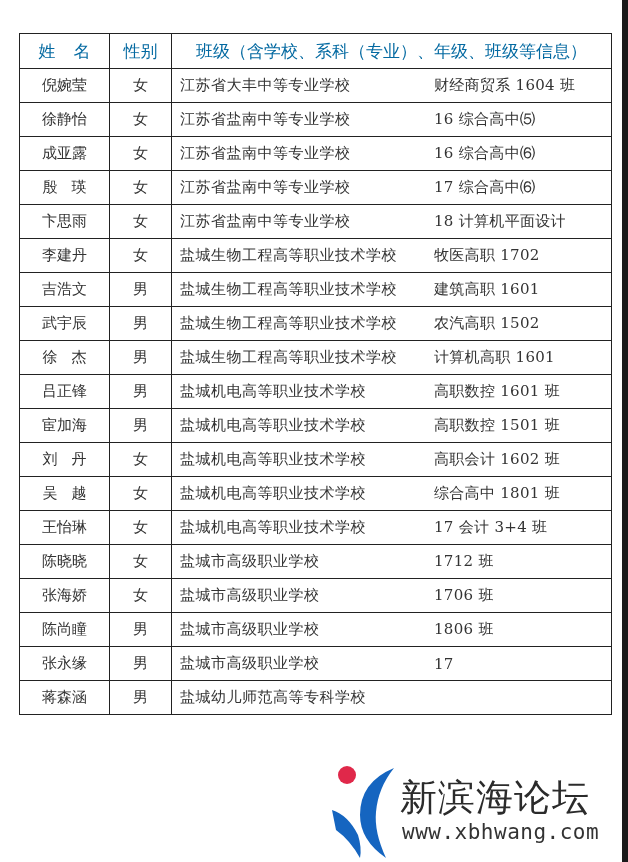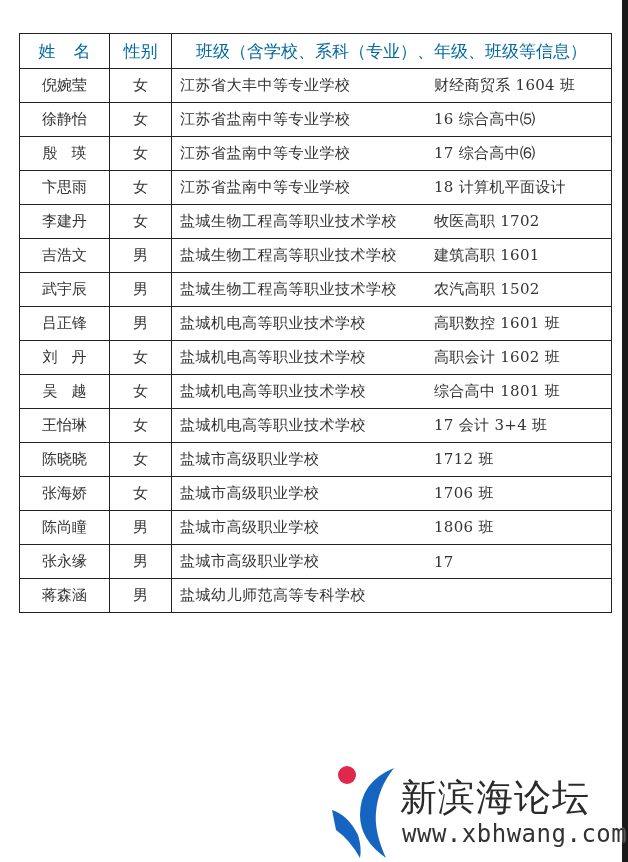--- a/index.html
+++ b/index.html
@@ -98,21 +98,21 @@
       color: #2b2b2b;
       letter-spacing: 1px;
       line-height: 44px;
       text-shadow: 0 0 2px #fff, 0 0 3px #fff;
     }
     .wm-url {
       position: absolute;
       left: 72px;
       top: 60px;
       font-family: "DejaVu Sans Mono", "Liberation Mono", monospace;
-      font-size: 24px;
+      font-size: 21px;
       color: #333;
       letter-spacing: 0.5px;
       text-shadow: 0 0 2px #fff;
     }
   </style>
 </head>
 <body>
 
 <div class="right-strip"></div>
 
@@ -144,20 +144,30 @@
         <td class="center"><span>徐静怡</span></td>
         <td class="center">女</td>
         <td>
           <div class="info-cell">
             <span class="school">江苏省盐南中等专业学校</span>
             <span class="class-info">16 综合高中⑸</span>
           </div>
         </td>
       </tr>
       <tr>
+        <td class="center"><span>成亚露</span></td>
+        <td class="center">女</td>
+        <td>
+          <div class="info-cell">
+            <span class="school">江苏省盐南中等专业学校</span>
+            <span class="class-info">16 综合高中⑹</span>
+          </div>
+        </td>
+      </tr>
+      <tr>
         <td class="center"><span class="name-spaced">殷瑛</span></td>
         <td class="center">女</td>
         <td>
           <div class="info-cell">
             <span class="school">江苏省盐南中等专业学校</span>
             <span class="class-info">17 综合高中⑹</span>
           </div>
         </td>
       </tr>
       <tr>
@@ -194,26 +204,46 @@
         <td class="center"><span>武宇辰</span></td>
         <td class="center">男</td>
         <td>
           <div class="info-cell">
             <span class="school">盐城生物工程高等职业技术学校</span>
             <span class="class-info">农汽高职 1502</span>
           </div>
         </td>
       </tr>
       <tr>
+        <td class="center"><span class="name-spaced">徐杰</span></td>
+        <td class="center">男</td>
+        <td>
+          <div class="info-cell">
+            <span class="school">盐城生物工程高等职业技术学校</span>
+            <span class="class-info">计算机高职 1601</span>
+          </div>
+        </td>
+      </tr>
+      <tr>
         <td class="center"><span>吕正锋</span></td>
         <td class="center">男</td>
         <td>
           <div class="info-cell">
             <span class="school">盐城机电高等职业技术学校</span>
             <span class="class-info">高职数控 1601 班</span>
+          </div>
+        </td>
+      </tr>
+      <tr>
+        <td class="center"><span>宦加海</span></td>
+        <td class="center">男</td>
+        <td>
+          <div class="info-cell">
+            <span class="school">盐城机电高等职业技术学校</span>
+            <span class="class-info">高职数控 1501 班</span>
           </div>
         </td>
       </tr>
       <tr>
         <td class="center"><span class="name-spaced">刘丹</span></td>
         <td class="center">女</td>
         <td>
           <div class="info-cell">
             <span class="school">盐城机电高等职业技术学校</span>
             <span class="class-info">高职会计 1602 班</span>

